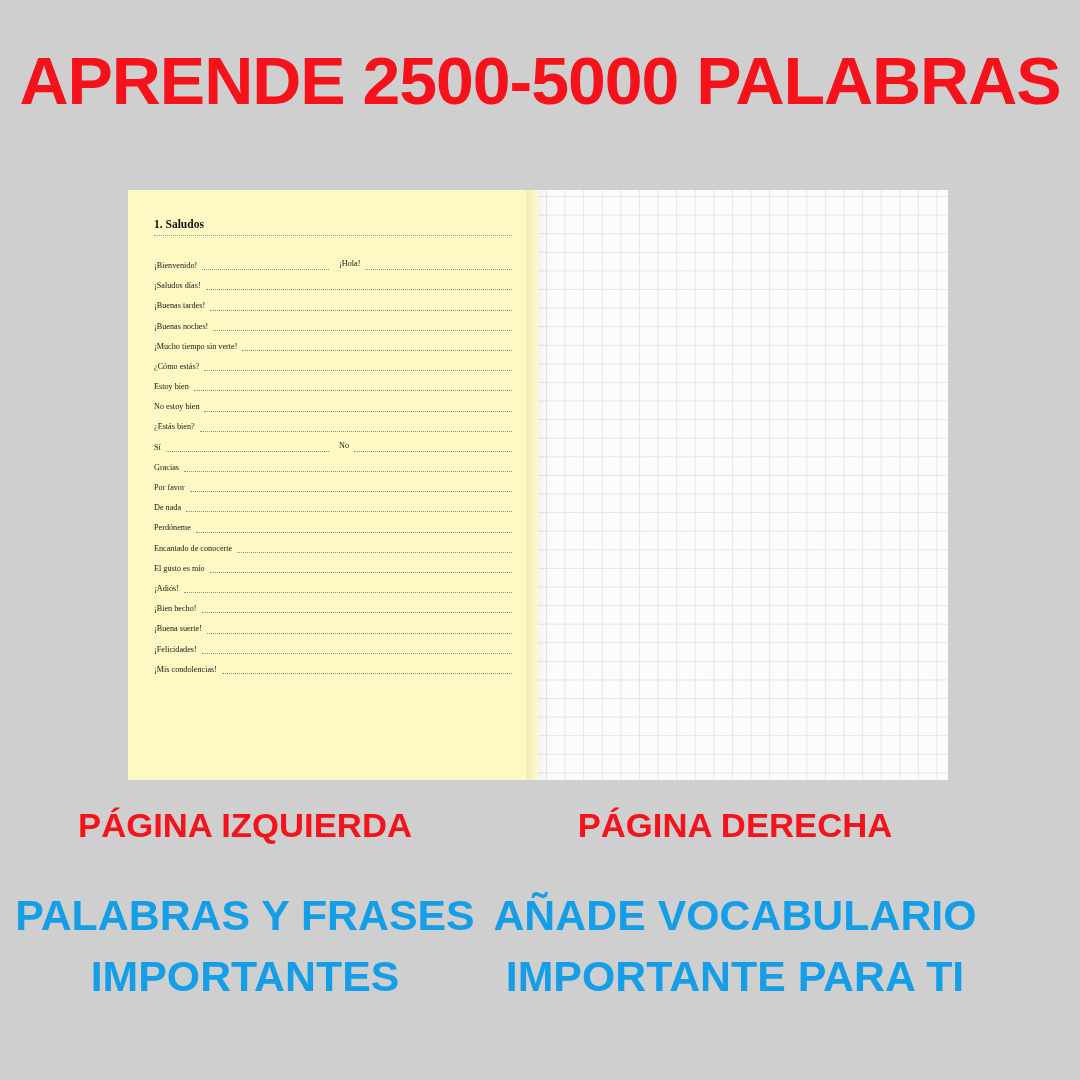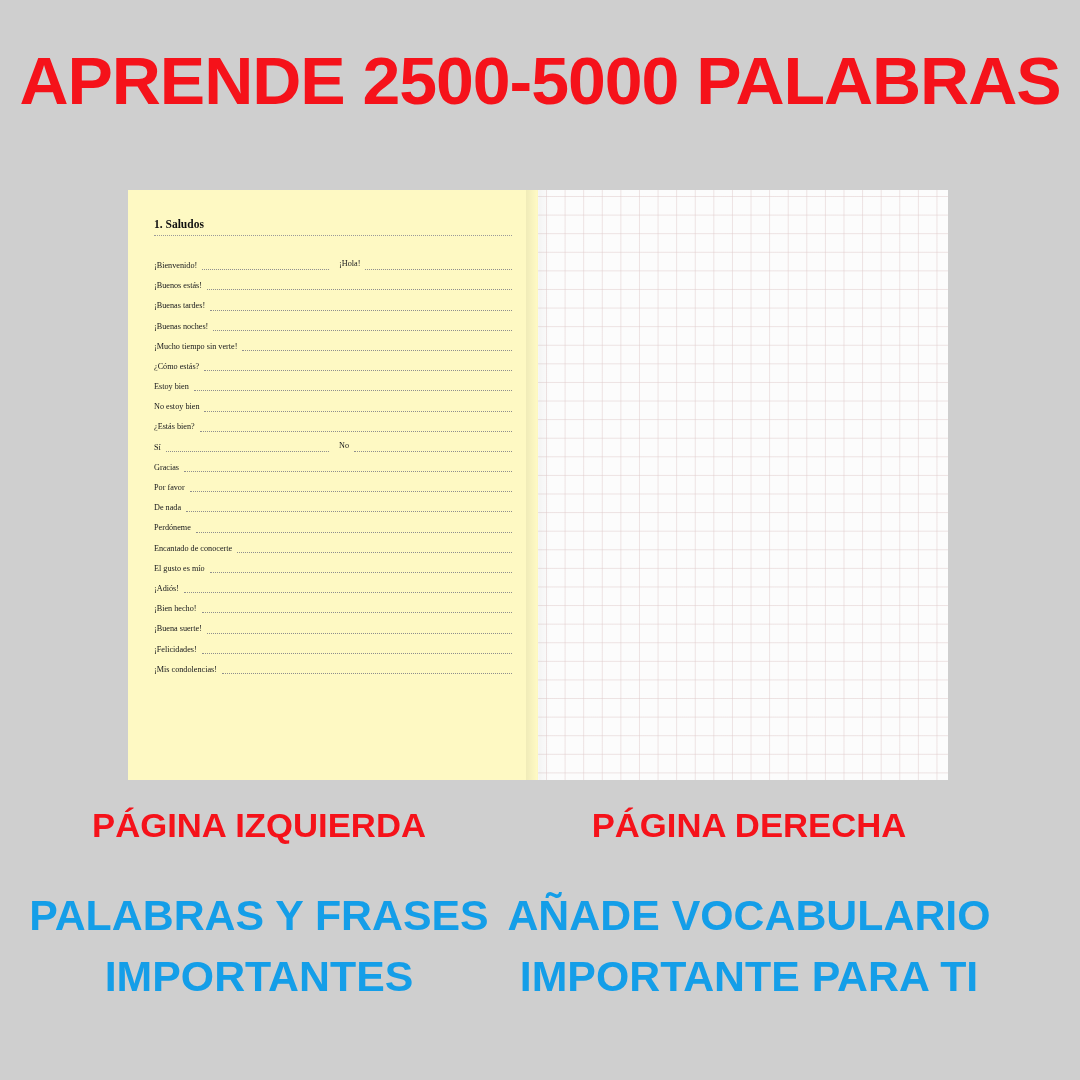--- a/index.html
+++ b/index.html
@@ -133,21 +133,21 @@
     display: flex;
     align-items: flex-start;
     flex: 1 1 auto;
     margin-top: 20px;
   }
 
   
   .captions {
     position: absolute;
     top: 808px;
-    left: 14px;
+    left: 0;
     width: 980px;
     display: flex;
   }
   .caption-col {
     width: 540px;
     text-align: center;
   }
   .cap-red {
     color: #f5121a;
     font-family: "Liberation Sans Narrow", "Liberation Sans", sans-serif;
@@ -184,21 +184,21 @@
           <div class="half1">
             <span class="term">¡Bienvenido!</span>
             <span class="dots"></span>
           </div>
           <div class="half2">
             <span class="term2">¡Hola!</span>
             <span class="dots2"></span>
           </div>
         </div>
         <div class="entry">
-          <span class="term">¡Buenos estás!</span>
+          <span class="term">¡Saludos días!</span>
           <span class="dots"></span>
         </div>
         <div class="entry">
           <span class="term">¡Buenas tardes!</span>
           <span class="dots"></span>
         </div>
         <div class="entry">
           <span class="term">¡Buenas noches!</span>
           <span class="dots"></span>
         </div>

